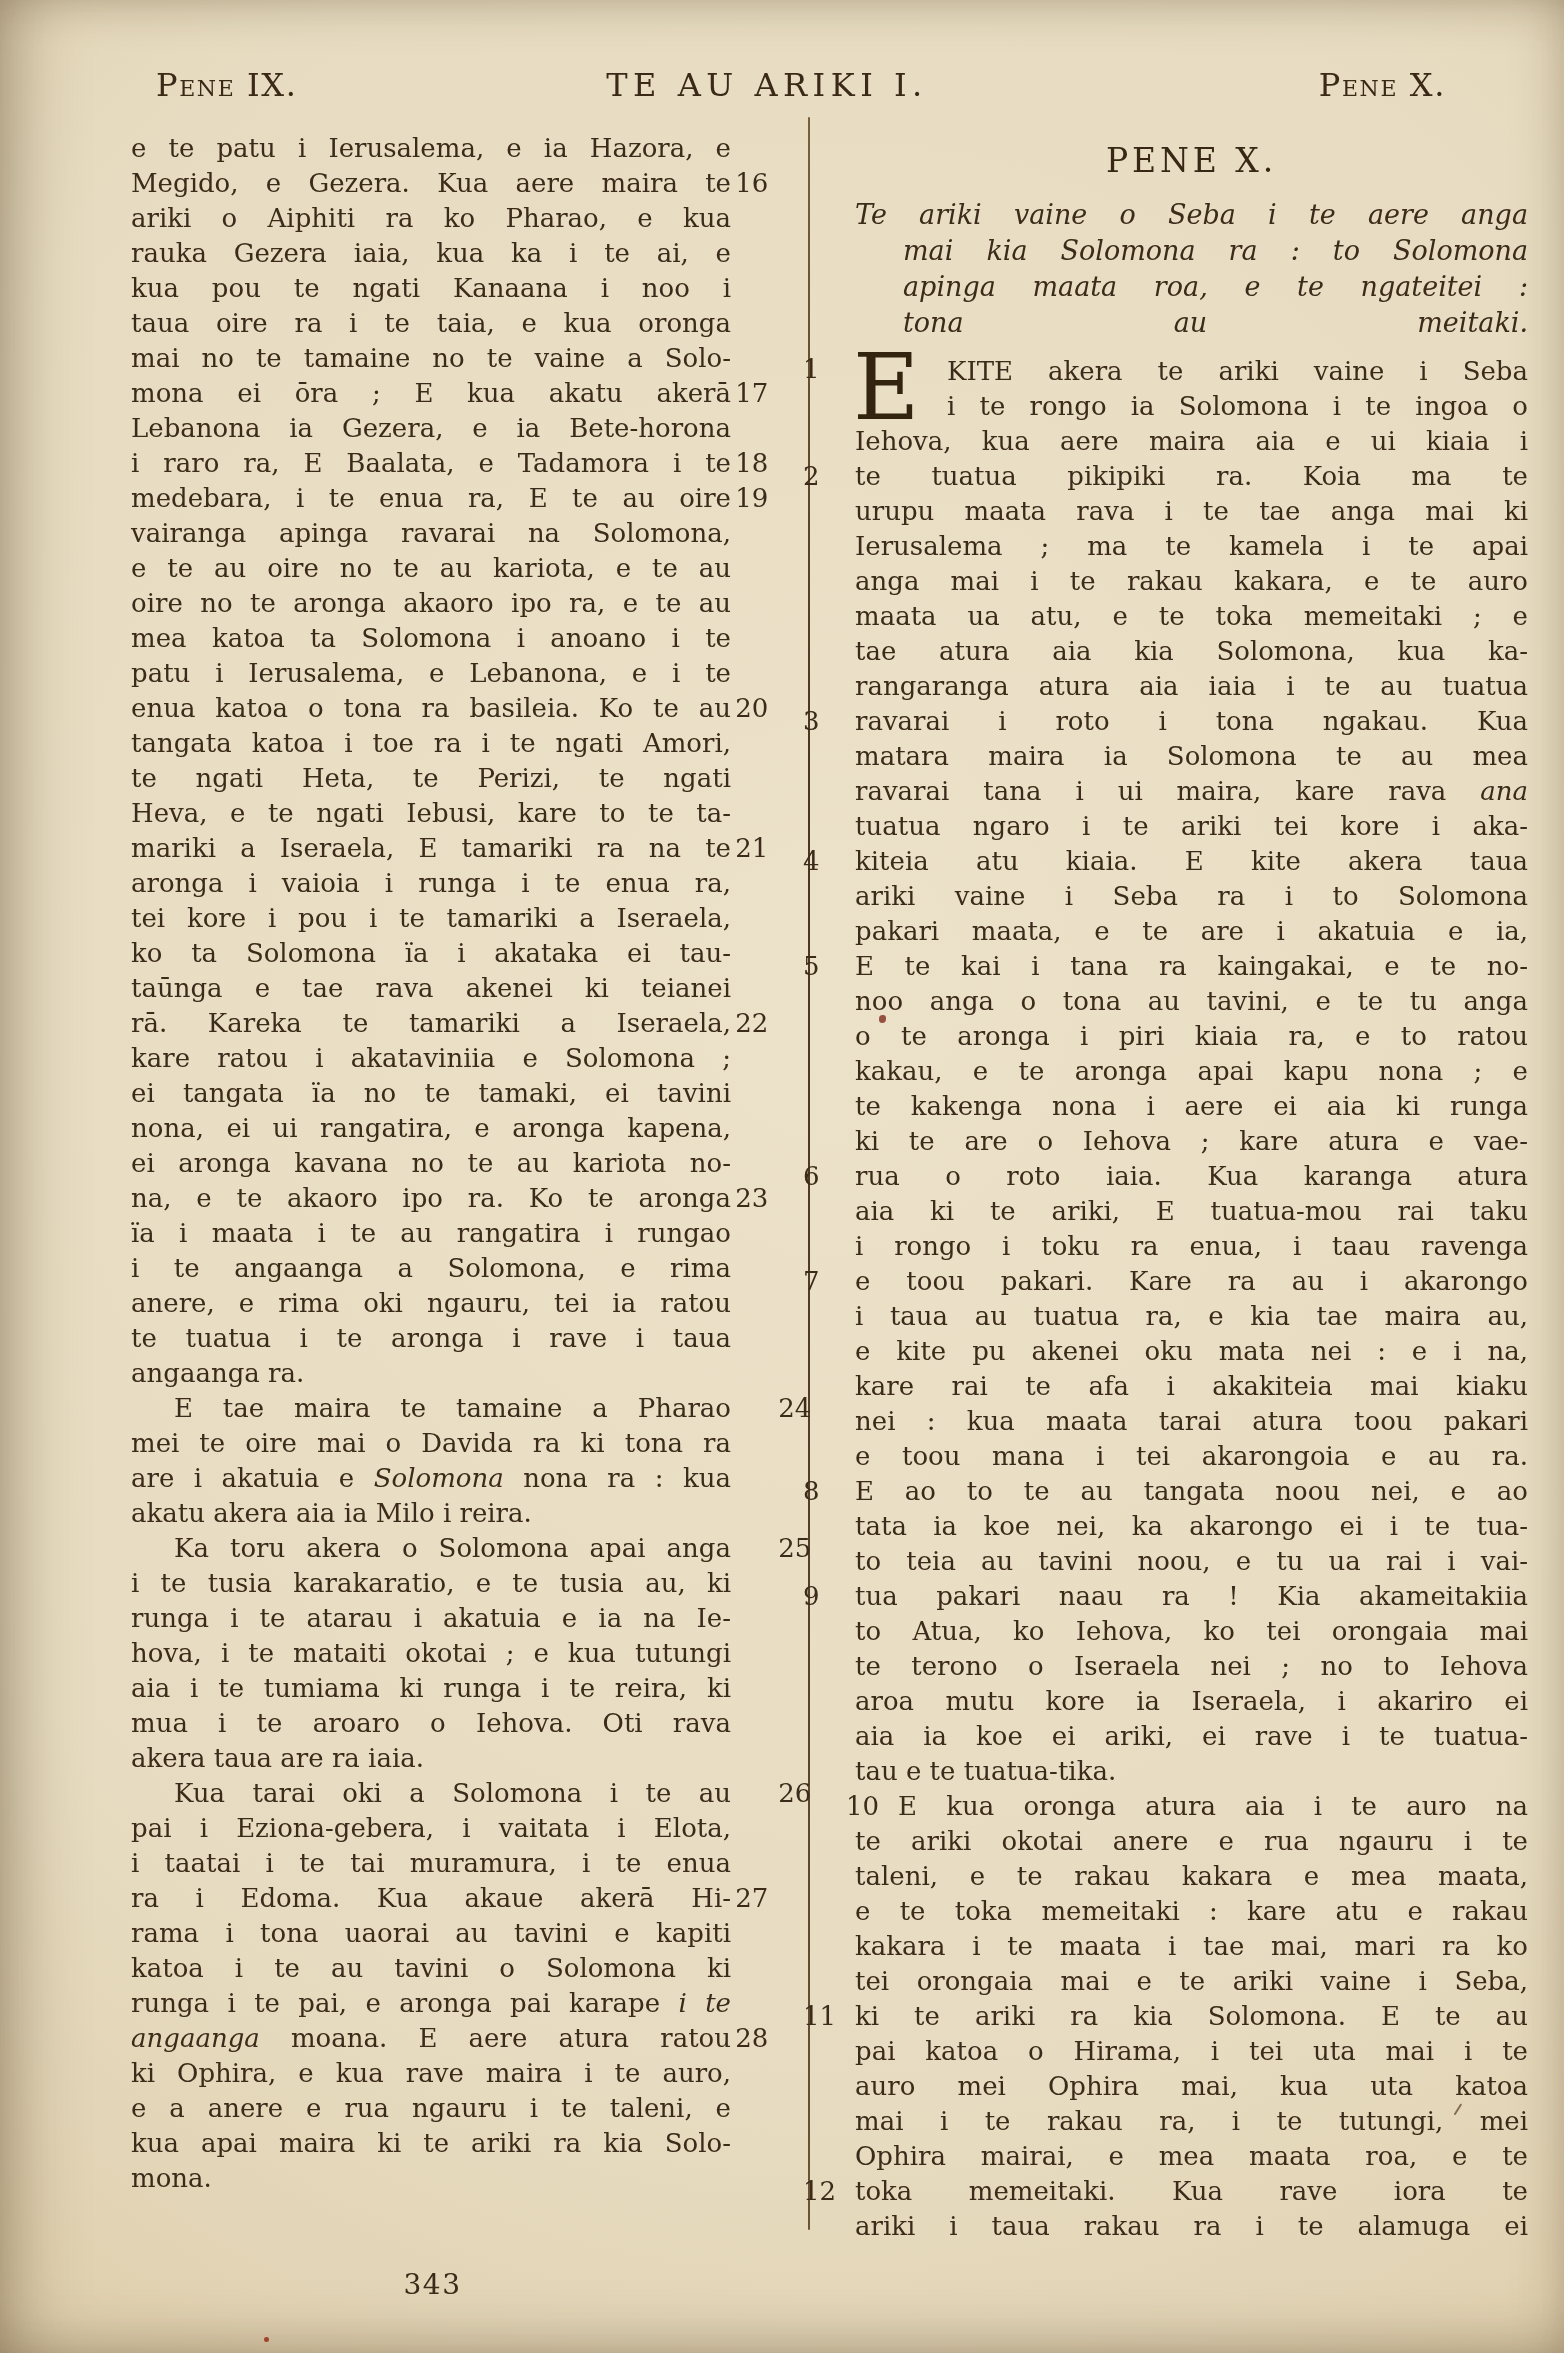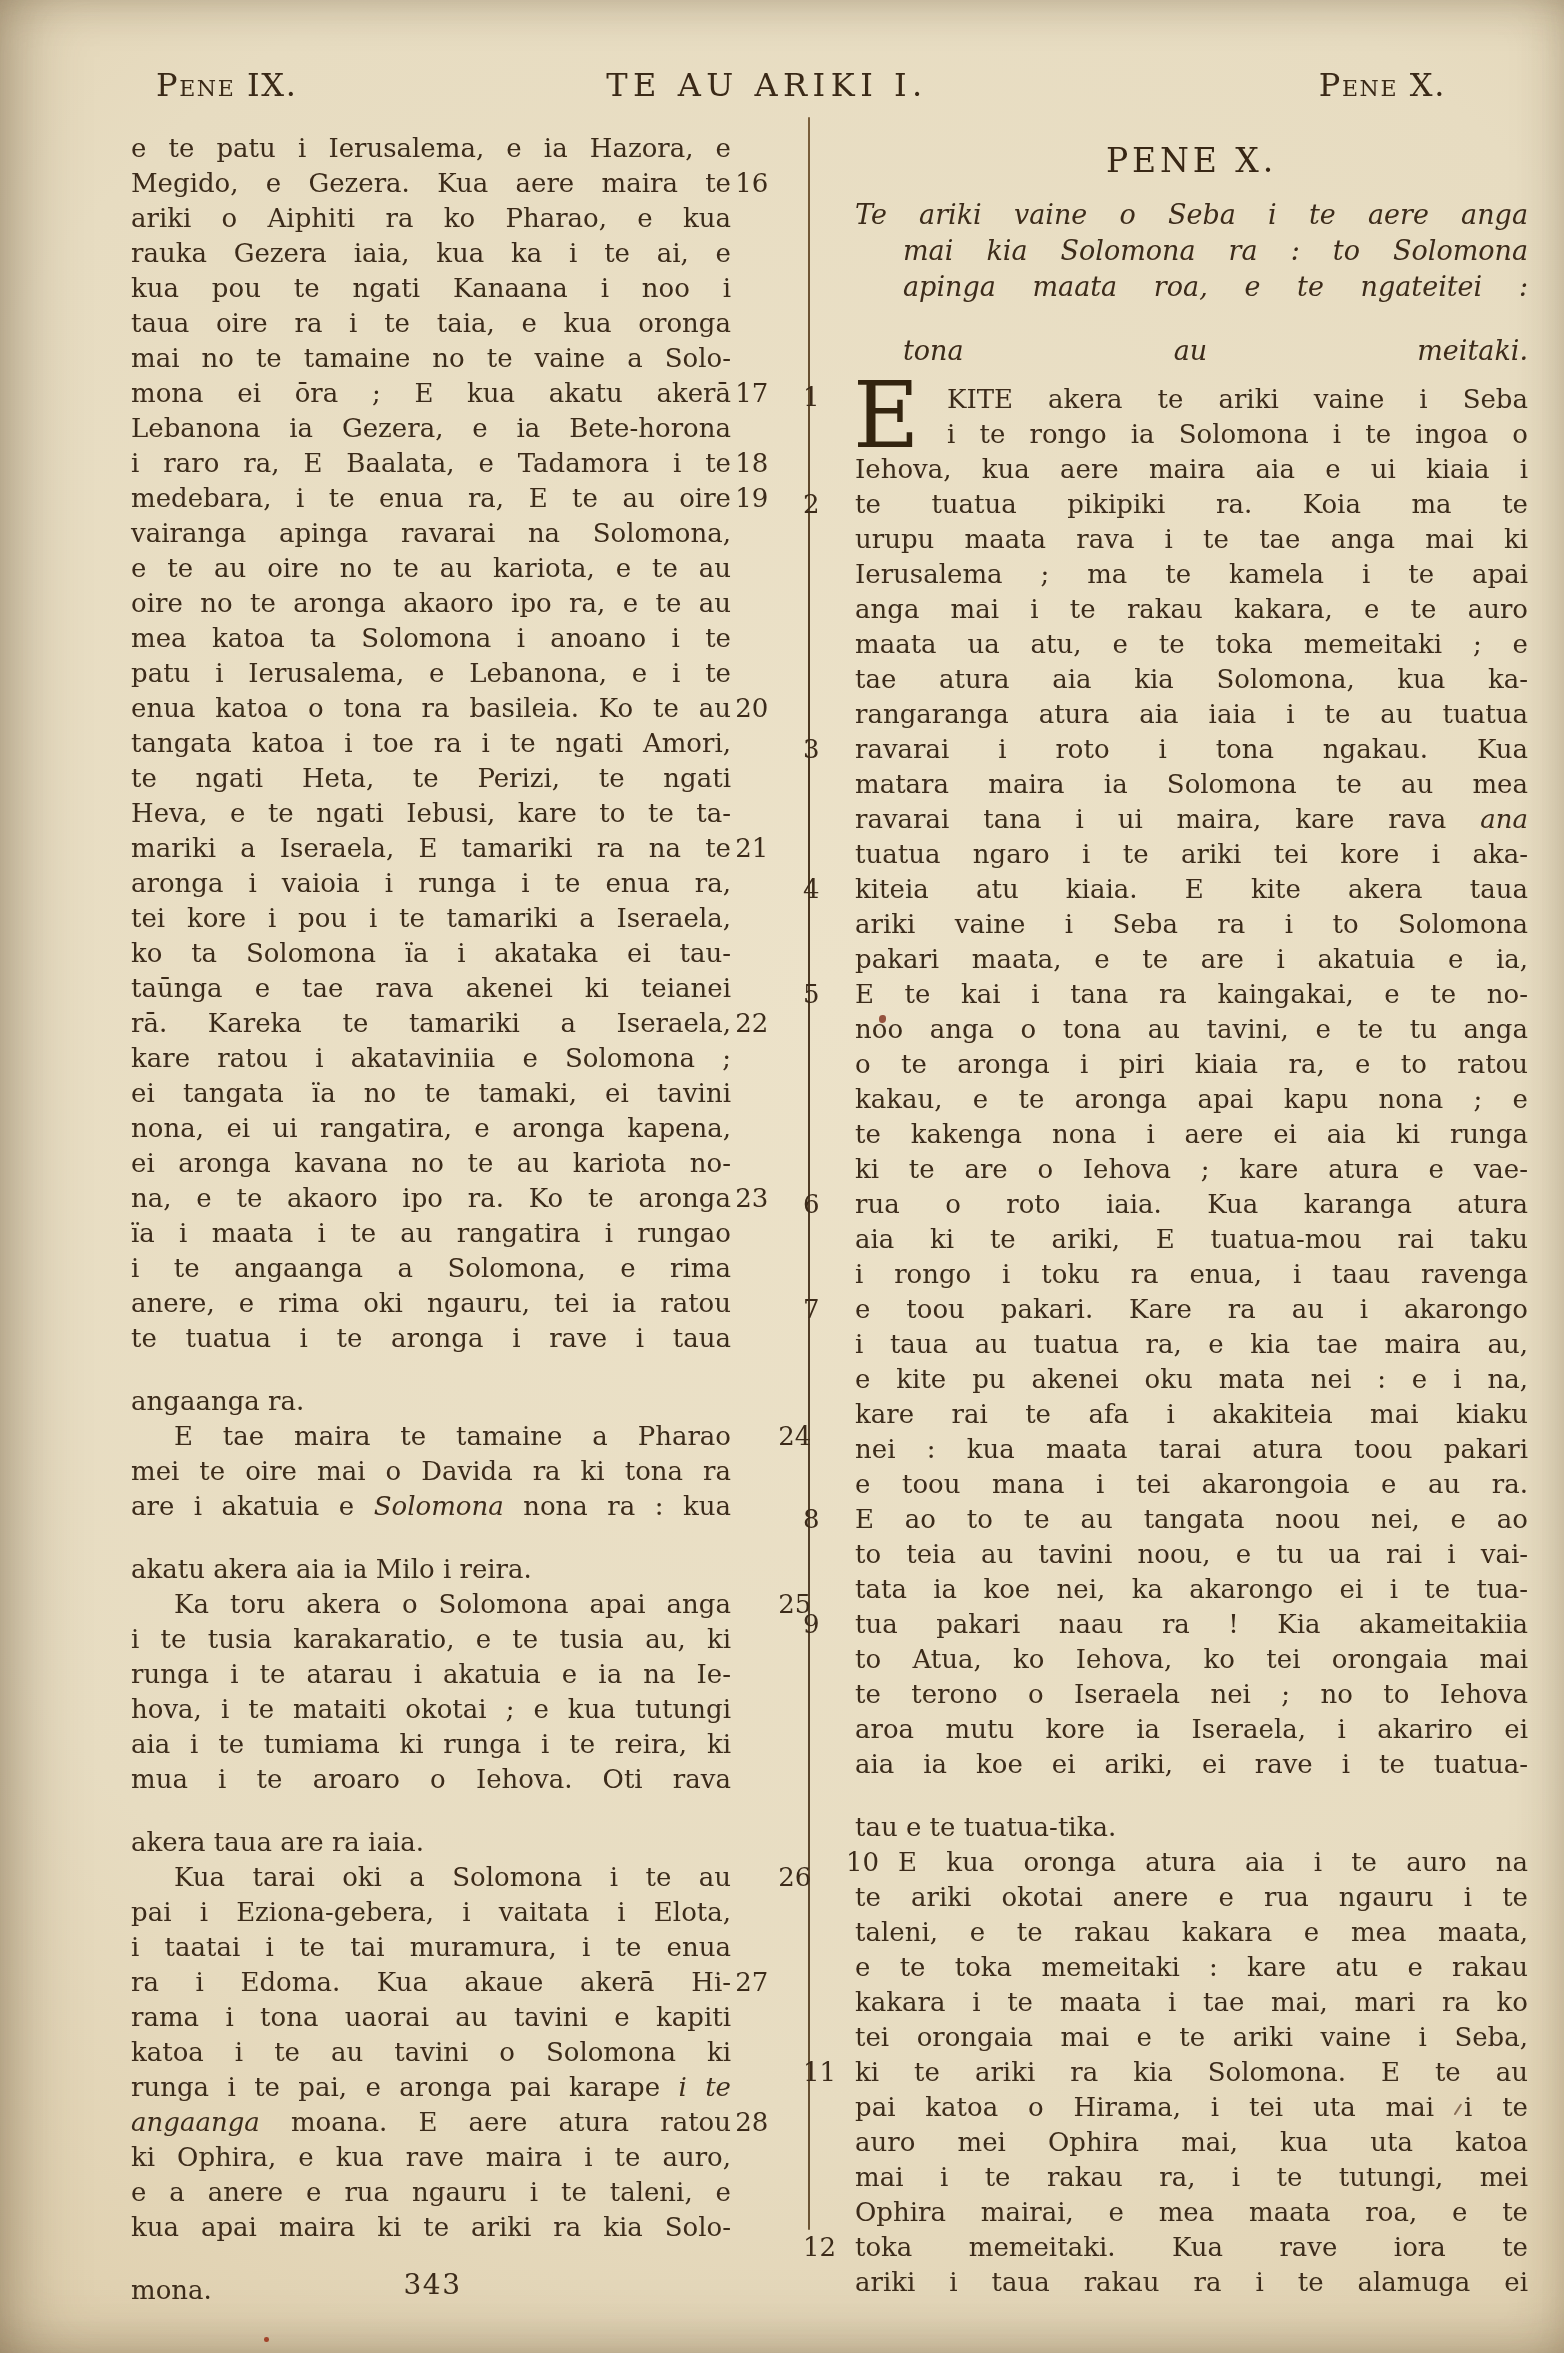--- a/index.html
+++ b/index.html
@@ -23,21 +23,21 @@
   
   .col-left{position:absolute;top:131px;left:131px;width:661px;}
   .col-right{position:absolute;top:142px;left:803px;width:725px;}
   .divider{position:absolute;top:117px;left:808px;width:2.3px;height:2113px;
            background:linear-gradient(#7a5f3b,#4a3620 30%,#53402a 70%,#6b5434);border-radius:1.6px;}
   
   .line{position:relative;font-size:26px;white-space:normal;
         text-align:justify;text-align-last:justify;text-justify:inter-word;}
   .l{height:35px;line-height:35px;padding-right:61px;}
   .r{height:35px;line-height:35px;padding-left:52px;}
-  .endline{text-align-last:left;margin-top:28px;}
+  .endline{text-align-last:left;}
   .pin{text-indent:43px;}
   .vno{position:absolute;top:0;font-size:26px;font-style:normal;}
   .l > .vno{right:7.8px;width:49px;text-align:center;}
   .r > .vno{left:0;width:42px;text-align:right;}
   .it{font-style:italic;}
   
   .chap-head{font-size:33px;line-height:38px;letter-spacing:3.9px;text-align:center;
              padding-left:52px;margin:0 0 17px 0;color:#382715;}
   .sum-line{font-size:27px;line-height:36px;height:36px;font-style:italic;padding-left:52px;
             text-align:justify;text-align-last:justify;}
@@ -167,22 +167,22 @@
         <div class="line r"><span class="vno">6</span><span>rua o roto iaia.  Kua karanga atura</span></div>
         <div class="line r"><span>aia ki te ariki, E tuatua-mou rai taku</span></div>
         <div class="line r"><span>i rongo i toku ra enua, i taau ravenga</span></div>
         <div class="line r"><span class="vno">7</span><span>e toou pakari.  Kare ra au i akarongo</span></div>
         <div class="line r"><span>i taua au tuatua ra, e kia tae maira au,</span></div>
         <div class="line r"><span>e kite pu akenei oku mata nei : e i na,</span></div>
         <div class="line r"><span>kare rai te afa i akakiteia mai kiaku</span></div>
         <div class="line r"><span>nei : kua maata tarai atura toou pakari</span></div>
         <div class="line r"><span>e toou mana i tei akarongoia e au ra.</span></div>
         <div class="line r"><span class="vno">8</span><span>E ao to te au tangata noou nei, e ao</span></div>
+        <div class="line r"><span>tata ia koe nei, ka akarongo ei i te tua-</span></div>
         <div class="line r"><span>to teia au tavini noou, e tu ua rai i vai-</span></div>
-        <div class="line r"><span>tata ia koe nei, ka akarongo ei i te tua-</span></div>
         <div class="line r"><span class="vno">9</span><span>tua pakari naau ra !  Kia akameitakiia</span></div>
         <div class="line r"><span>to Atua, ko Iehova, ko tei orongaia mai</span></div>
         <div class="line r"><span>te terono o Iseraela nei ; no to Iehova</span></div>
         <div class="line r"><span>aroa mutu kore ia Iseraela, i akariro ei</span></div>
         <div class="line r"><span>aia ia koe ei ariki, ei rave i te tuatua-</span></div>
         <div class="line r endline"><span>tau e te tuatua-tika.</span></div>
         <div class="line r pin"><span class="vno">10</span><span>E kua oronga atura aia i te auro na</span></div>
         <div class="line r"><span>te ariki okotai anere e rua ngauru i te</span></div>
         <div class="line r"><span>taleni, e te rakau kakara e mea maata,</span></div>
         <div class="line r"><span>e te toka memeitaki :  kare atu e rakau</span></div>

